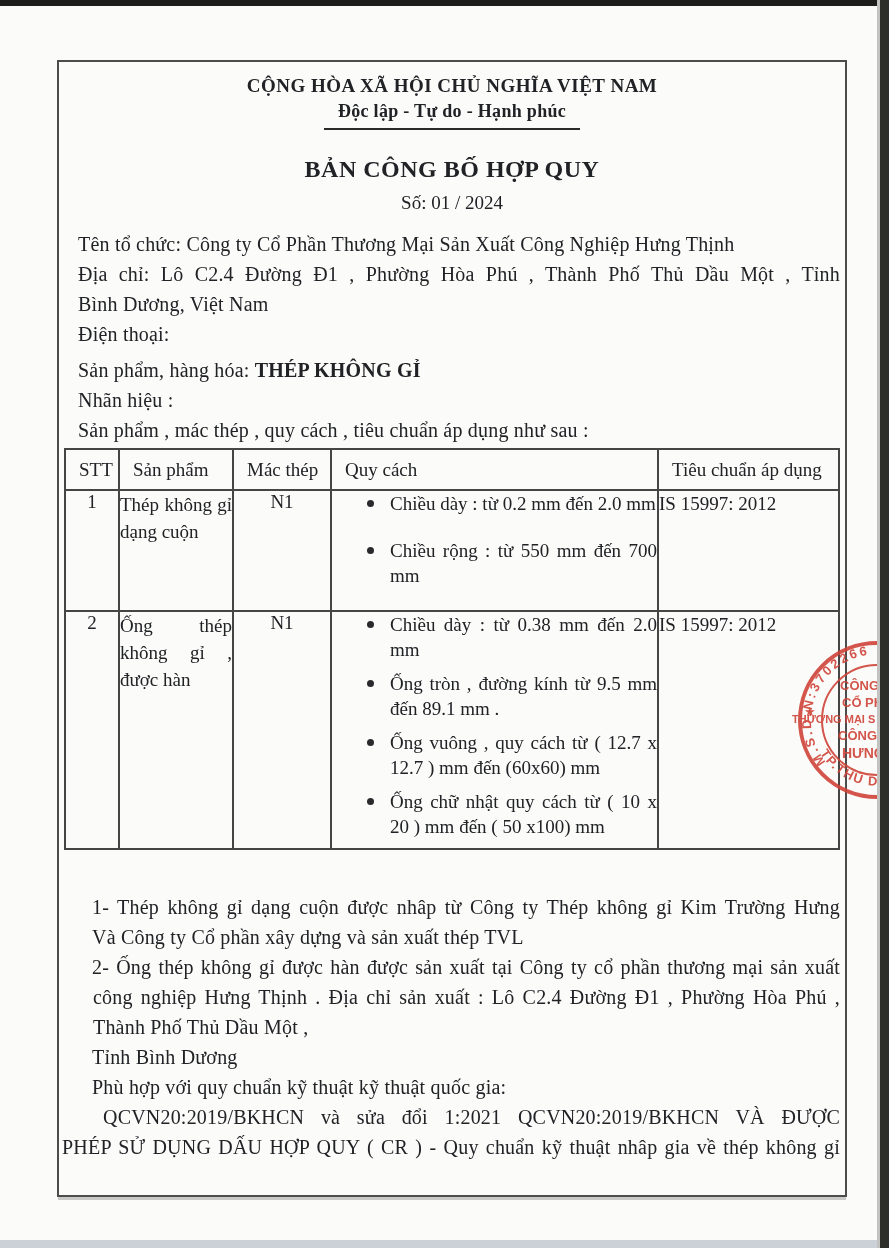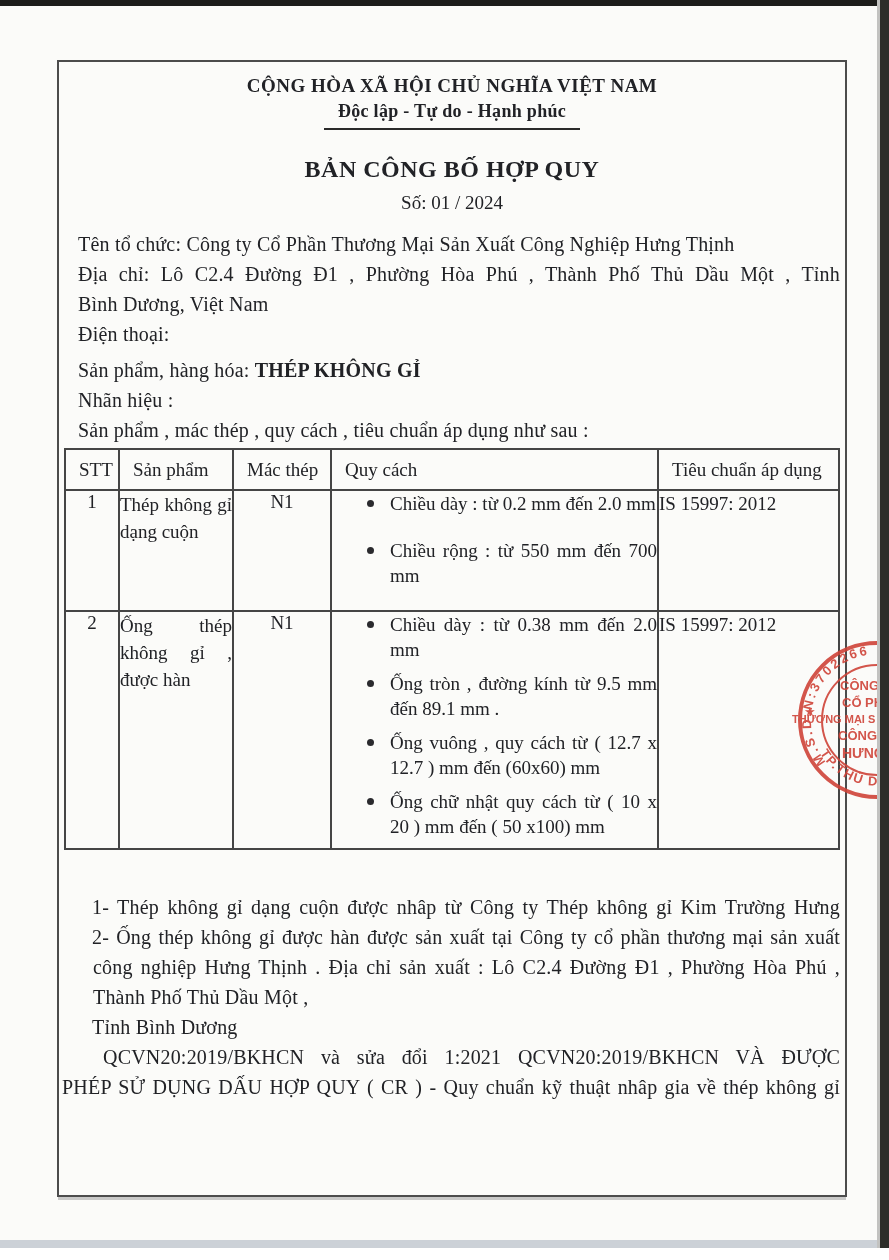--- a/index.html
+++ b/index.html
@@ -128,24 +128,26 @@
                 <li>Ống chữ nhật quy cách từ ( 10 x 20 ) mm đến ( 50 x100) mm</li>
               </ul>
         </td>
         <td class="c-std">IS 15997: 2012</td>
       </tr>
     </tbody>
       </table>
 
     <div class="notes txt">
       <div class="jline">1- Thép không gỉ dạng cuộn được nhâp từ Công ty Thép không gỉ Kim Trường Hưng</div>
+      <div>Và Công ty Cổ phần xây dựng và sản xuất thép TVL</div>
       <div class="jline">2- Ống thép không gỉ được hàn được sản xuất tại Công ty cổ phần thương mại sản xuất</div>
       <div class="jline indent13">công nghiệp Hưng Thịnh . Địa chỉ sản xuất : Lô C2.4 Đường Đ1 , Phường Hòa Phú ,</div>
       <div class="indent13">Thành Phố Thủ Dầu Một ,</div>
       <div>Tỉnh Bình Dương</div>
+      <div>Phù hợp với quy chuẩn kỹ thuật kỹ thuật quốc gia:</div>
     </div>
 
     <div class="qcvn txt">
       <div class="jline l1">QCVN20:2019/BKHCN và sửa đổi 1:2021 QCVN20:2019/BKHCN VÀ ĐƯỢC</div>
       <div class="jline">PHÉP SỬ DỤNG DẤU HỢP QUY ( CR ) -  Quy chuẩn kỹ thuật nhâp gia về thép không gỉ</div>
     </div>
 
   </div>
 
   <svg class="stamp" width="210" height="210" viewBox="0 0 210 210">

